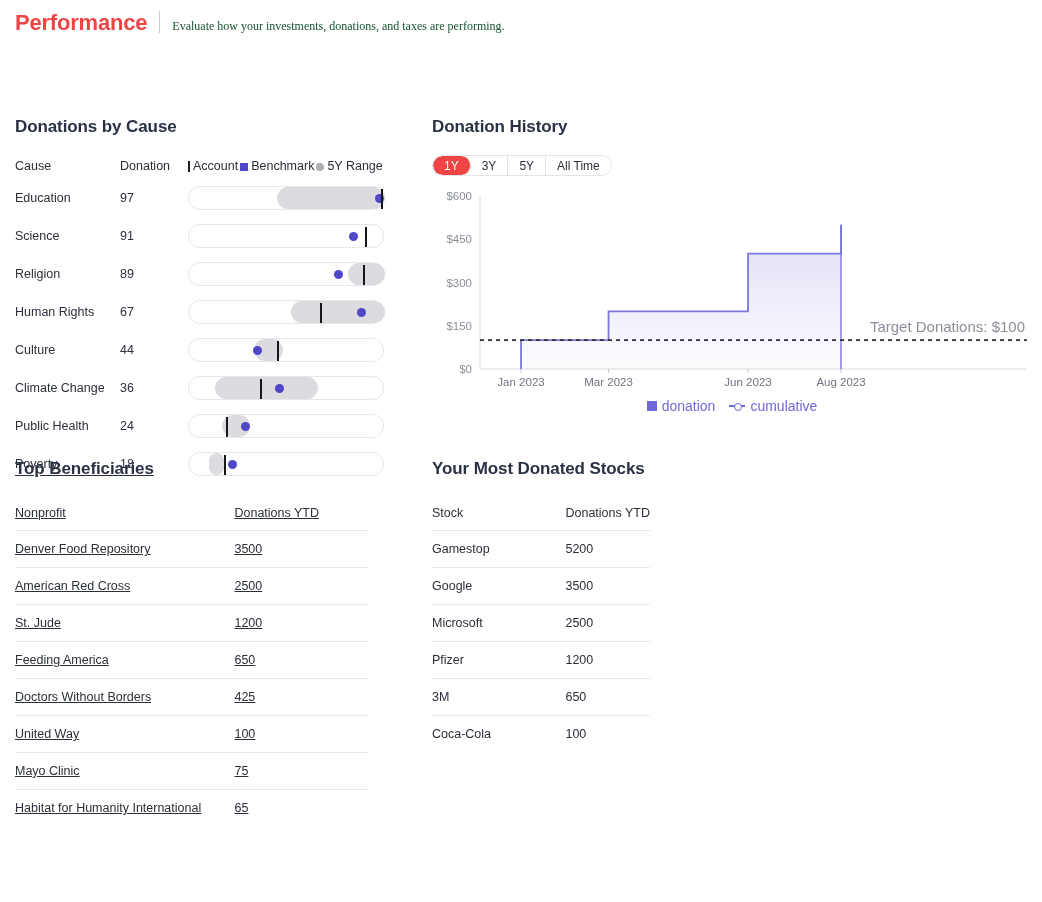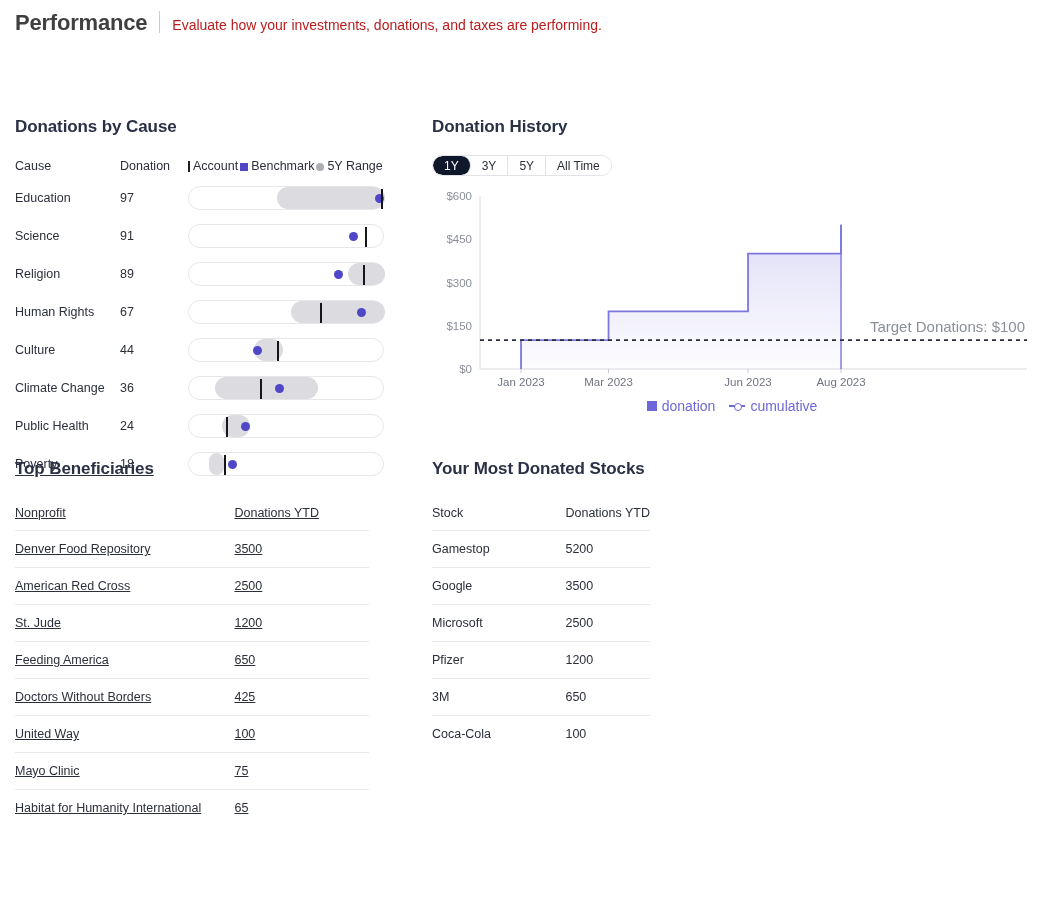--- a/index.html
+++ b/index.html
@@ -15,34 +15,35 @@
   
   .page-header {
     display: flex;
     align-items: baseline;
     padding: 8px 0 0 15px;
     height: 44px;
   }
   .page-title {
     font-size: 22px;
     font-weight: bold;
-    color: #404040;
+    color: #ef4444;
     letter-spacing: -0.2px;
   }
   .title-divider {
     width: 1px;
     height: 22px;
     background: #c9ccd4;
     margin: 0 12px;
     position: relative;
     top: 3px;
   }
   .page-subtitle {
-    font-size: 14px;
-    color: #b91c1c;
+    font-size: 12px;
+    color: #14532d;
+    font-family: Liberation Serif, serif;
   }
 
   
   .section-title {
     font-size: 17px;
     font-weight: bold;
     color: #2a3145;
     letter-spacing: -0.1px;
   }
 
@@ -168,21 +169,21 @@
     padding: 0 11px;
     font-size: 12px;
     color: #2b2f3a;
     background: #ffffff;
     border-right: 1px solid #e2e3e7;
     cursor: pointer;
     white-space: nowrap;
   }
   .range-btn:last-child { border-right: none; }
   .range-btn.active {
-    background: #0f172a;
+    background: #ef4444;
     color: #ffffff;
     border-radius: 11px;
   }
 
   .chart-wrap {
     position: relative;
     width: 600px;
     height: 230px;
     margin-top: 10px;
   }

